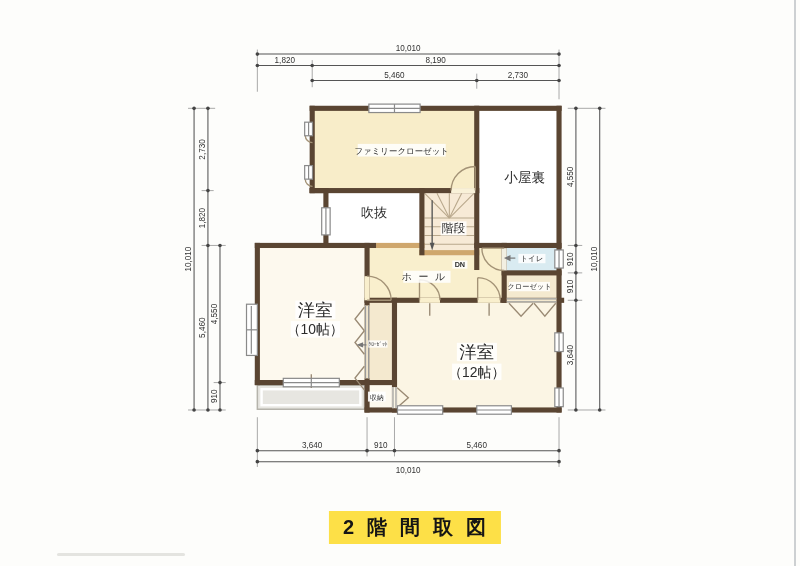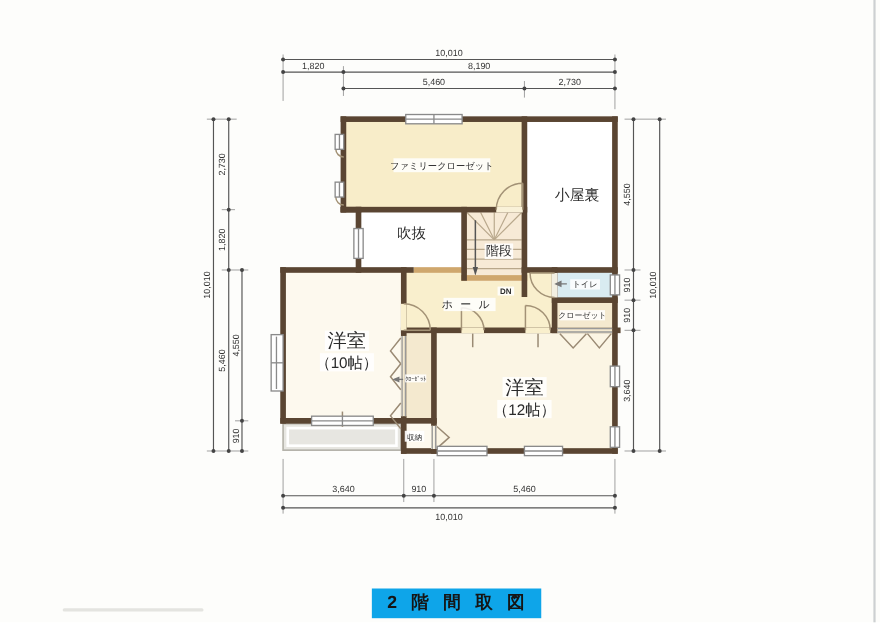--- a/index.html
+++ b/index.html
@@ -1,20 +1,20 @@
 <!DOCTYPE html>
 <html><head>
 <meta charset="utf-8">
 <style>
   html,body{margin:0;padding:0;}
   body{width:800px;height:566px;background:#ffffff;font-family:"Liberation Sans","DejaVu Sans",sans-serif;position:relative;overflow:hidden;}
   #page{position:absolute;inset:0;background:#fdfdfb;}
   #plan-svg{position:absolute;left:179px;top:39px;width:440px;height:437px;}
-  #title{position:absolute;left:415px;top:511px;transform:translateX(-50%);background:#0ea5e9;color:#151515;
-         font-size:16px;font-weight:600;letter-spacing:13px;padding:3px 2px 3px 14px;white-space:nowrap;margin-top:24px;}
+  #title{position:absolute;left:415px;top:511px;transform:translateX(-50%);background:#fde047;color:#151515;
+         font-size:20px;font-weight:600;letter-spacing:13px;padding:3px 2px 3px 14px;white-space:nowrap;}
   #scan-edge{position:absolute;right:4px;top:0;width:2px;height:566px;background:#b4b9bb;opacity:.65;}
   #scan-smudge{position:absolute;left:57px;top:553px;width:128px;height:3px;background:#cfcfca;opacity:.55;border-radius:2px;}
   text{fill:#222;}
   .dim{font-size:270px;fill:#333;}
   .rlabel{fill:#2b2b2b;}
 </style>
 </head>
 <body>
 
 <div id="page">

